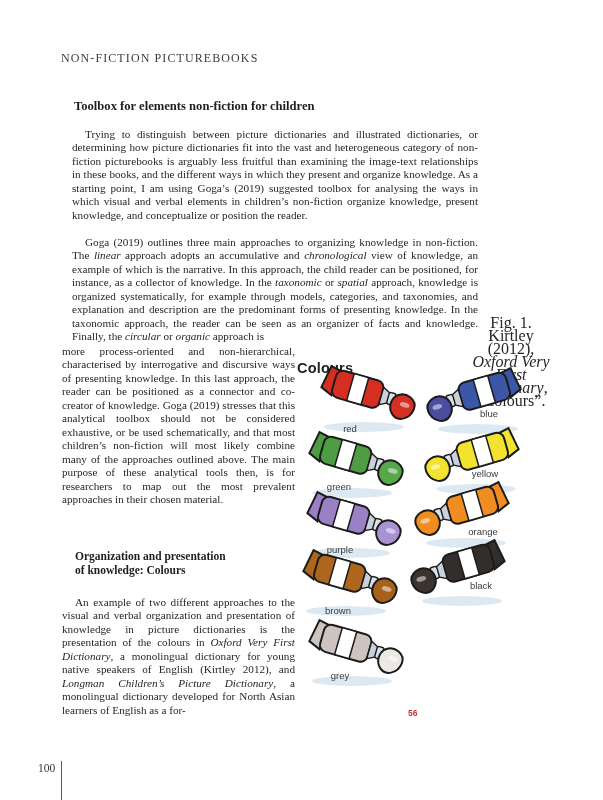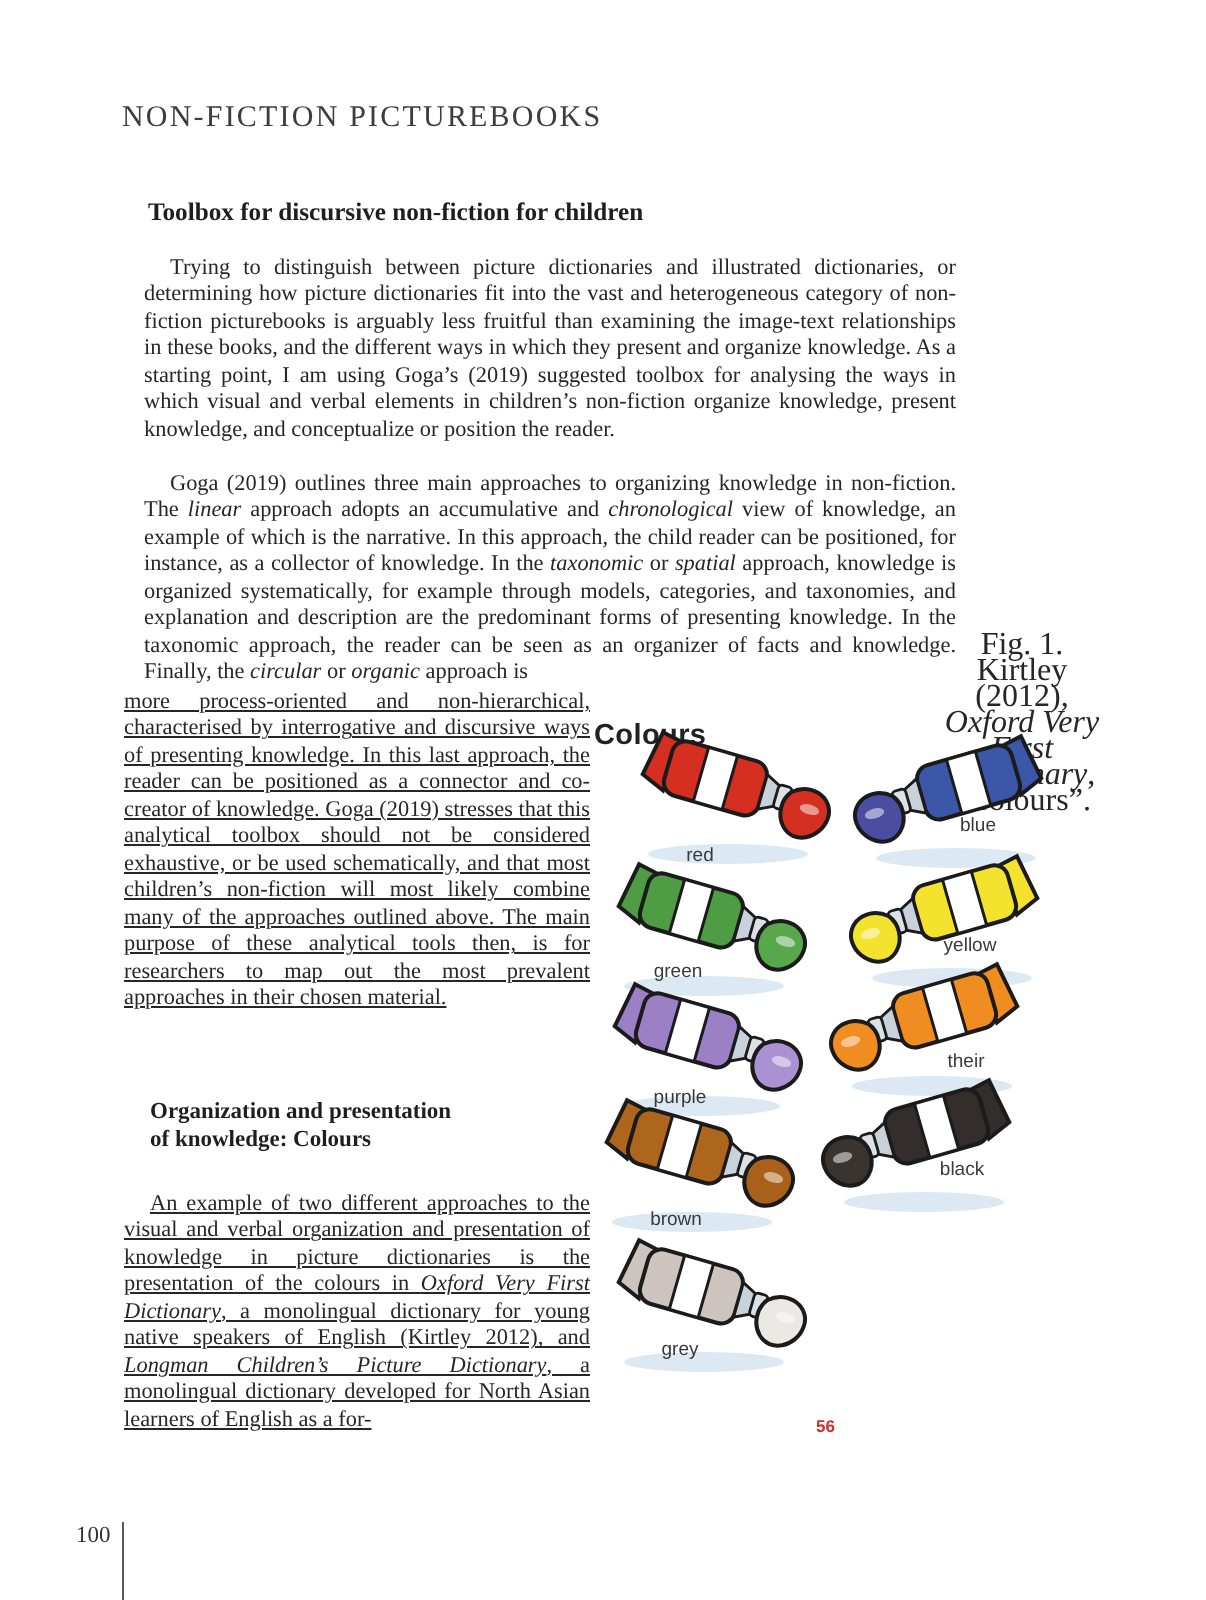--- a/index.html
+++ b/index.html
@@ -4,33 +4,33 @@
 <style>
   * { margin: 0; padding: 0; box-sizing: border-box; }
   html,body { background: #ffffff; }
   body { font-family: "Liberation Serif", serif; }
   .page {
     position: relative; width: 603px; height: 800px;
     background: #ffffff; overflow: hidden; margin: 0 auto;
   }
   .running-head {
     position: absolute; left: 61px; top: 51px;
-    font-size: 15px; letter-spacing: 1.1px; color: #3d3d3d;
+    font-size: 12px; letter-spacing: 1.1px; color: #3d3d3d;
   }
   .heading {
     position: absolute; left: 74px; top: 99px;
     font-size: 12.6px; font-weight: bold; color: #1e1e1e;
   }
   .body-text {
     position: absolute; left: 62px;
     font-size: 11.2px; line-height: 13.45px; color: #262626;
     text-align: justify;
   }
   .wide { width: 406px; margin-left: 10px; }
-  .narrow { width: 233px; text-decoration: underline; }
+  .narrow { width: 233px; }
   .indent { text-indent: 13px; }
   .subheading {
     position: absolute; left: 75px; top: 550px;
     font-size: 11.5px; line-height: 13.8px; font-weight: bold; color: #1e1e1e;
   }
   .caption {
     position: absolute; left: 470px; top: 287px; width: 82px;
     font-size: 16px; line-height: 13px; color: #262626; text-align: center; margin-top: 29px;
   }
   .figure { position: absolute; left: 295px; top: 358px; width: 252px; height: 368px; }
@@ -64,21 +64,21 @@
   .t-shine { fill: #ffffff; opacity: 0.5; }
   i { font-style: italic; }
 </style>
 </head>
 <body>
 
 <div class="page">
 
   <div class="running-head">NON-FICTION PICTUREBOOKS</div>
 
-  <h2 class="heading">Toolbox for discursive non-fiction for children</h2>
+  <h2 class="heading">Toolbox for elements non-fiction for children</h2>
 
   <p class="body-text wide indent" style="top:128px">Trying to distinguish between picture dictionaries and illustrated dictionaries, or determining how picture dictionaries fit into the vast and heterogeneous category of non-fiction picturebooks is arguably less fruitful than examining the image-text relationships in these books, and the different ways in which they present and organize knowledge. As a starting point, I am using Goga’s (2019) suggested toolbox for analysing the ways in which visual and verbal elements in children’s non-fiction organize knowledge, present knowledge, and conceptualize or position the reader.</p>
 
   <p class="body-text wide indent" style="top:236px">Goga (2019) outlines three main approaches to organizing knowledge in non-fiction. The <i>linear</i> approach adopts an accumulative and <i>chronological</i> view of knowledge, an example of which is the narrative. In this approach, the child reader can be positioned, for instance, as a collector of knowledge. In the <i>taxonomic</i> or <i>spatial</i> approach, knowledge is organized systematically, for example through models, categories, and taxonomies, and explanation and description are the predominant forms of presenting knowledge. In the taxonomic approach, the reader can be seen as an organizer of facts and knowledge. Finally, the <i>circular</i> or <i>organic</i> approach is</p>
 
   <p class="body-text narrow" style="top:345px">more process-oriented and non-hierarchical, characterised by interrogative and discursive ways of presenting knowledge. In this last approach, the reader can be positioned as a connector and co-creator of knowledge. Goga (2019) stresses that this analytical toolbox should not be considered exhaustive, or be used schematically, and that most children’s non-fiction will most likely combine many of the approaches outlined above. The main purpose of these analytical tools then, is for researchers to map out the most prevalent approaches in their chosen material.</p>
 
   <h3 class="subheading">
     <span>Organization and presentation</span><br>
     <span>of knowledge: Colours</span>
@@ -178,21 +178,21 @@
       <g transform="rotate(16 50 30)">
         <path class="t-fill t-tail" d="M7,5 L17,7 L15,33 L3,28 Z" style="fill: rgb(239, 141, 32);"></path>
         <rect class="t-fill t-body" x="14" y="6" width="49" height="28" rx="7" style="fill: rgb(239, 141, 32);"></rect>
         <rect class="t-band" x="31" y="6" width="15" height="28"></rect>
         <path class="t-neck" d="M63,11 L71,15 L71,25 L63,29 Z"></path>
         <rect class="t-tip" x="70" y="14" width="7" height="12" rx="2"></rect>
         <path class="t-blob" d="M77,16 C86,8 99,14 98,24 C97,35 85,41 78,34 C73,29 73,21 77,16 Z" style="fill: rgb(239, 141, 32);"></path>
         <ellipse class="t-shine" cx="88" cy="22" rx="5" ry="2.5"></ellipse>
       </g>
     </svg>
-    <span class="tube-label" style="left: 69px; top: 43px;">their</span>
+    <span class="tube-label" style="left: 69px; top: 43px;">orange</span>
   </div>
 
   <div class="tube" style="left: 3px; top: 198px;">
     <svg class="tube-svg" viewBox="0 0 100 62" width="100" height="62" xmlns="http://www.w3.org/2000/svg">
       <ellipse class="t-shadow" cx="48" cy="55" rx="40" ry="5"></ellipse>
       <g transform="rotate(16 50 30)">
         <path class="t-fill t-tail" d="M7,5 L17,7 L15,33 L3,28 Z" style="fill: rgb(173, 102, 28);"></path>
         <rect class="t-fill t-body" x="14" y="6" width="49" height="28" rx="7" style="fill: rgb(173, 102, 28);"></rect>
         <rect class="t-band" x="31" y="6" width="15" height="28"></rect>
         <path class="t-neck" d="M63,11 L71,15 L71,25 L63,29 Z"></path>

